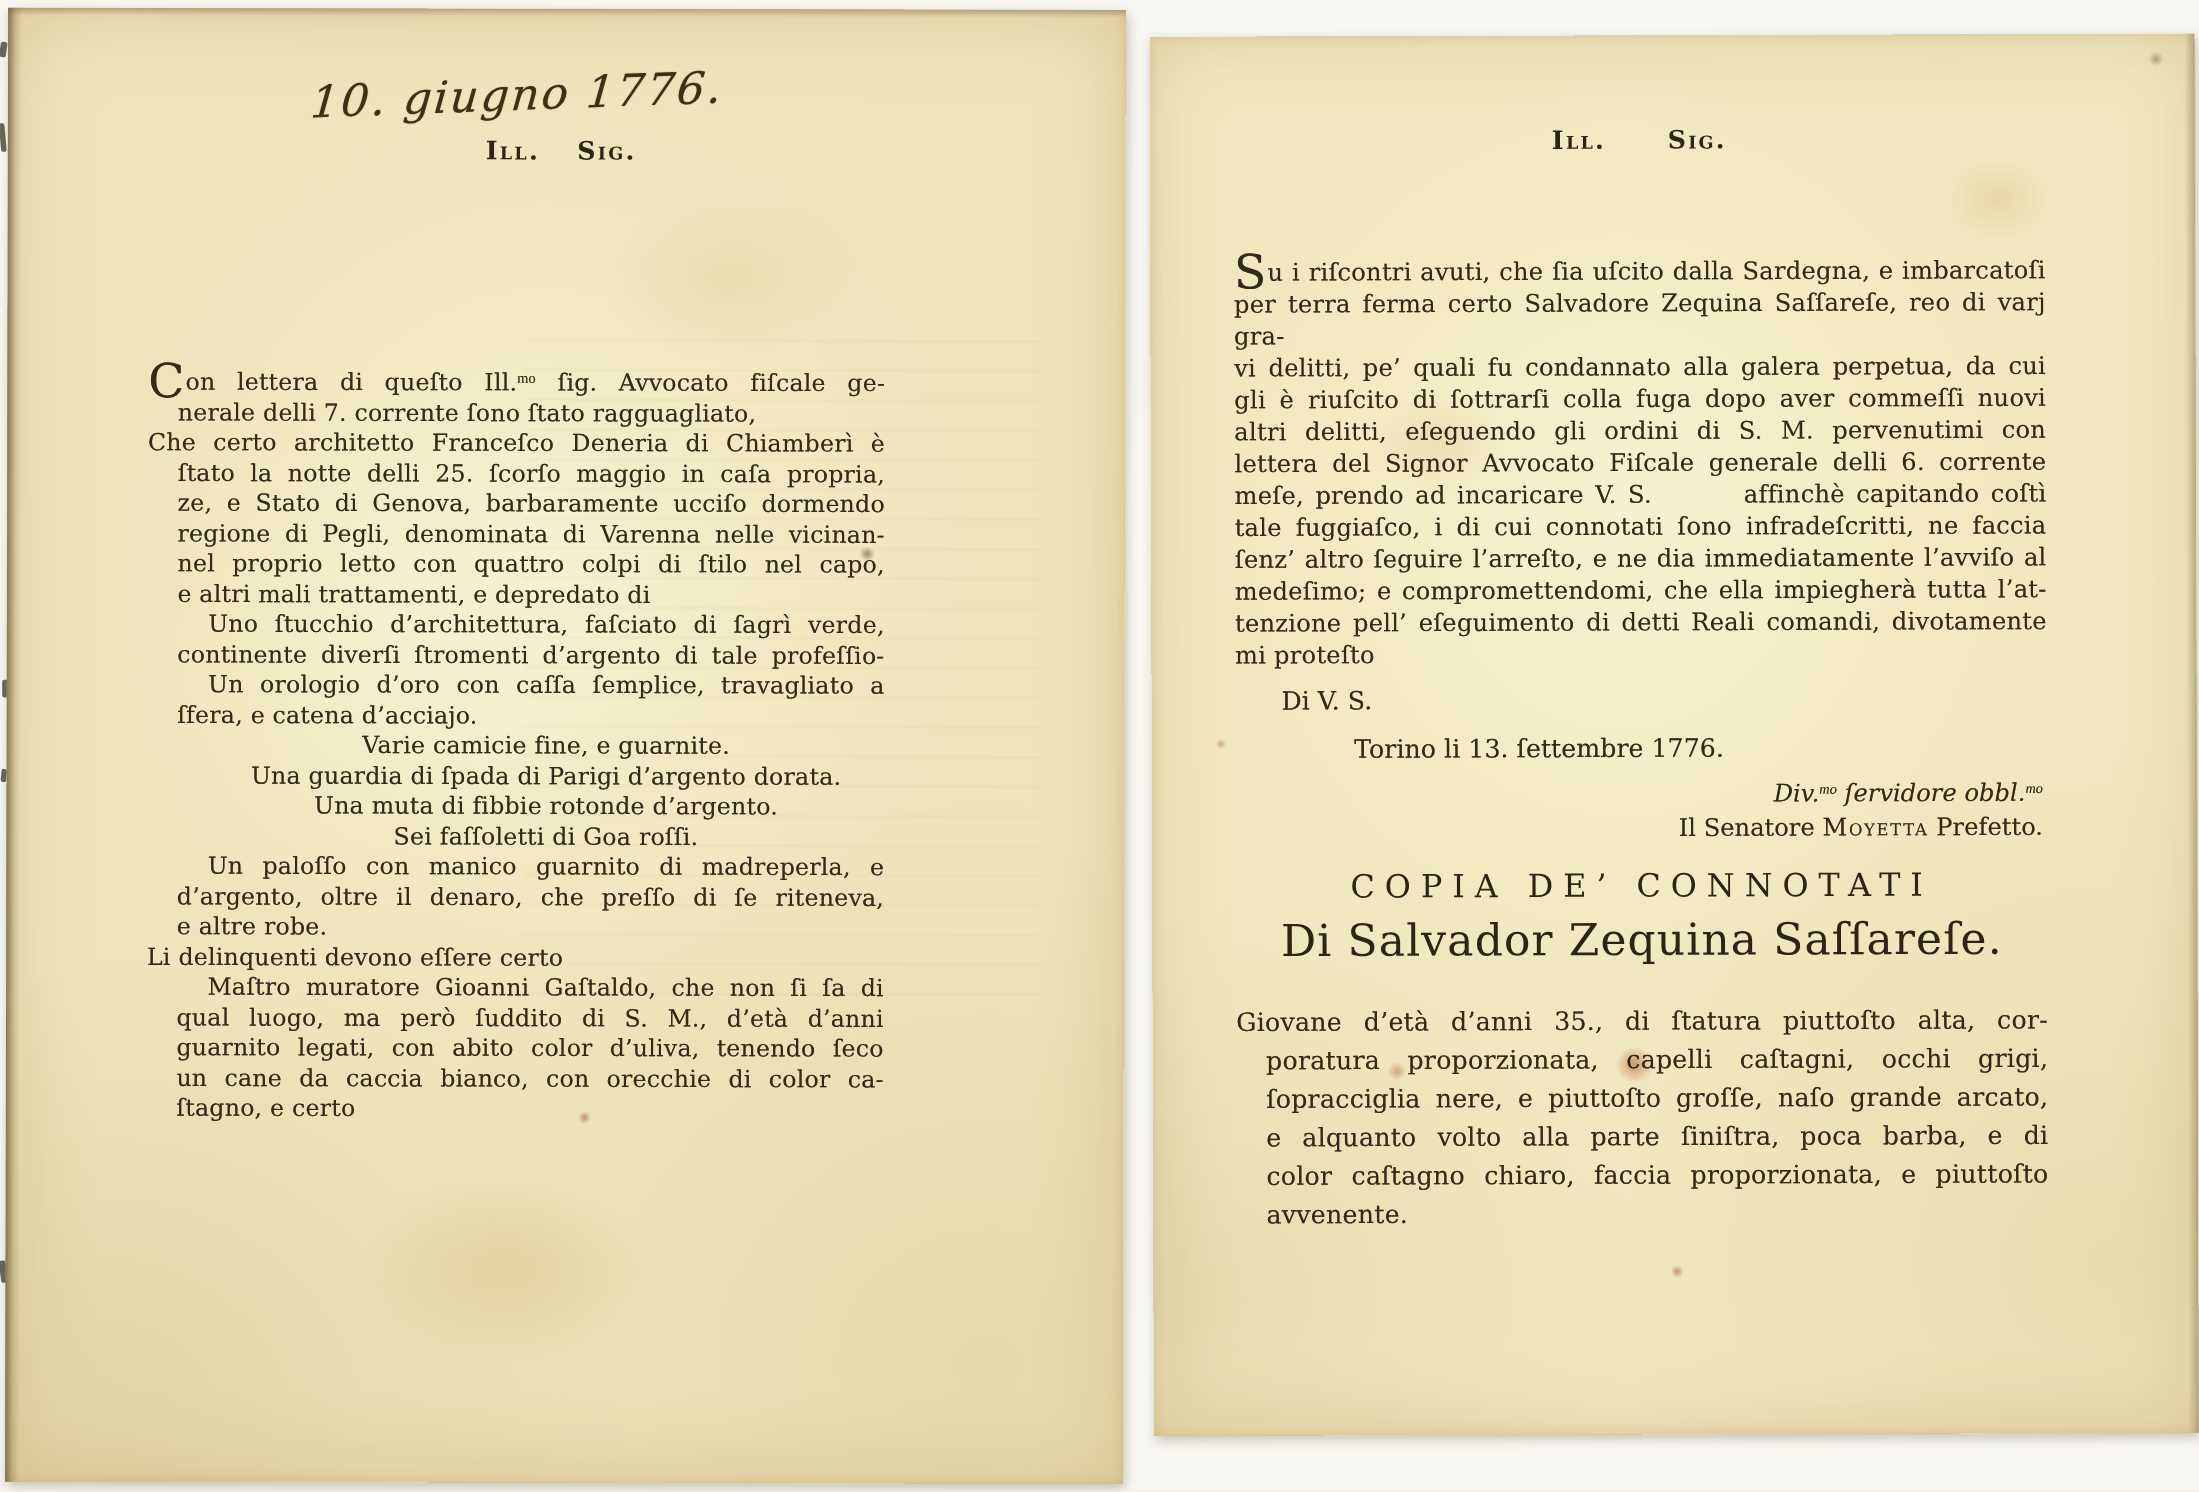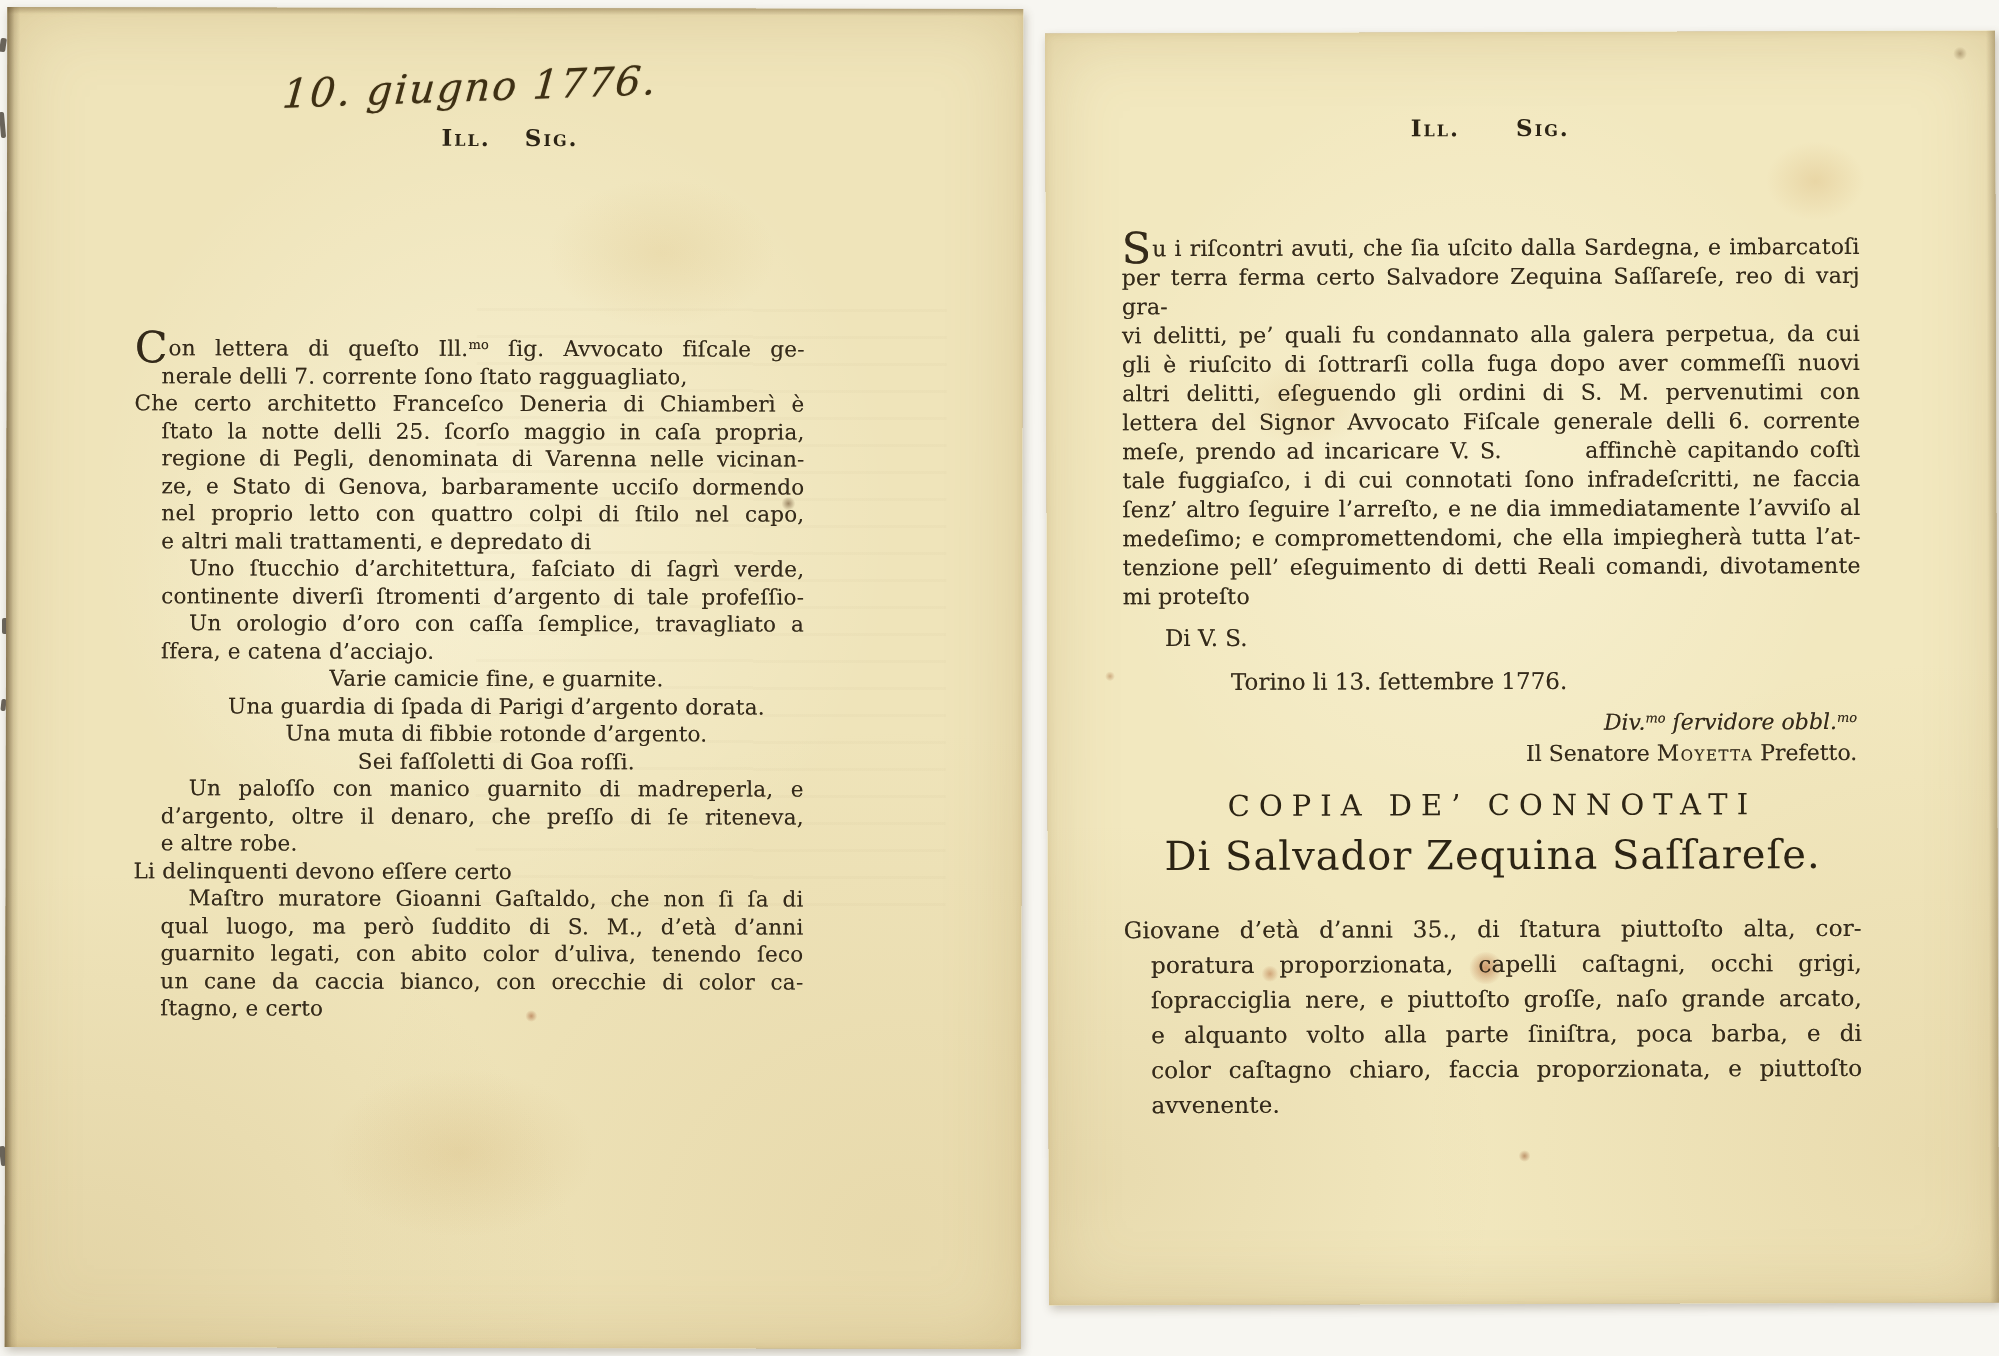--- a/index.html
+++ b/index.html
@@ -66,21 +66,21 @@
   .sal-word{font-variant:small-caps;letter-spacing:2px;font-weight:bold;}
   .body1{margin-top:184px;font-size:21.5px;line-height:27.5px;}
   .body2{margin-top:92px;font-size:22px;line-height:29px;}
   .body3{margin-top:34px;font-size:23px;line-height:35px;}
   .line{text-align:left;letter-spacing:.2px;}
   .l0{padding-left:0;}
   .l1{padding-left:27px;}
   .l2{padding-left:55px;text-align:center;}
   .j{text-align:justify;text-align-last:justify;}
   .dropcap{font-size:43px;line-height:0;vertical-align:-7px;letter-spacing:1px;}
-  sup{font-size:13px;line-height:0;vertical-align:7px;}
+  sup{font-size:13px;line-height:0;vertical-align:7px;font-family:Liberation Serif, serif;}
   .sc{font-variant:small-caps;letter-spacing:1.5px;}
   .divs{margin-top:14px;padding-left:42px;font-size:23px;}
   .dateline{margin-top:18px;padding-left:108px;font-size:23px;}
   .sig{margin-top:16px;text-align:right;padding-right:4px;}
   .sig-title{font-style:italic;font-size:22px;}
   .sig-name{font-size:22px;margin-top:6px;}
   .copy-heading{margin-top:22px;text-align:center;font-size:29px;letter-spacing:9px;color:#2c2414;}
   .copy-subheading{margin-top:10px;text-align:center;font-size:40px;letter-spacing:1px;color:#2c2414;}
   .body1,.body2,.body3,.divs,.dateline,.sig{text-shadow:0 0 .4px rgba(52,42,26,.55);}
 </style>
@@ -107,22 +107,22 @@
       <div class="hand-date">10. giugno 1776.</div>
       <div class="salutation sal1">
         <span class="sal-word">Ill.</span>
         <span class="sal-word">Sig.</span>
       </div>
       <div class="body1">
           <div class="line l0 j"><span class="dropcap">C</span>on lettera di queſto Ill.<sup>mo</sup> ſig. Avvocato fiſcale ge-</div>
           <div class="line l1">nerale delli 7. corrente ſono ſtato ragguagliato,</div>
           <div class="line l0 j">Che certo architetto Franceſco Deneria di Chiamberì è</div>
           <div class="line l1 j">ſtato la notte delli 25. ſcorſo maggio in caſa propria,</div>
+          <div class="line l1 j">ze, e Stato di Genova, barbaramente ucciſo dormendo</div>
           <div class="line l1 j">regione di Pegli, denominata di Varenna nelle vicinan-</div>
-          <div class="line l1 j">ze, e Stato di Genova, barbaramente ucciſo dormendo</div>
           <div class="line l1 j">nel proprio letto con quattro colpi di ſtilo nel capo,</div>
           <div class="line l1">e altri mali trattamenti, e depredato di</div>
           <div class="line l2 j">Uno ſtucchio d’architettura, faſciato di ſagrì verde,</div>
           <div class="line l1 j">continente diverſi ſtromenti d’argento di tale profeſſio-</div>
           <div class="line l2 j">Un orologio d’oro con caſſa ſemplice, travagliato a</div>
           <div class="line l1">ſfera, e catena d’acciajo.</div>
           <div class="line l2">Varie camicie fine, e guarnite.</div>
           <div class="line l2">Una guardia di ſpada di Parigi d’argento dorata.</div>
           <div class="line l2">Una muta di fibbie rotonde d’argento.</div>
           <div class="line l2">Sei faſſoletti di Goa roſſi.</div>

